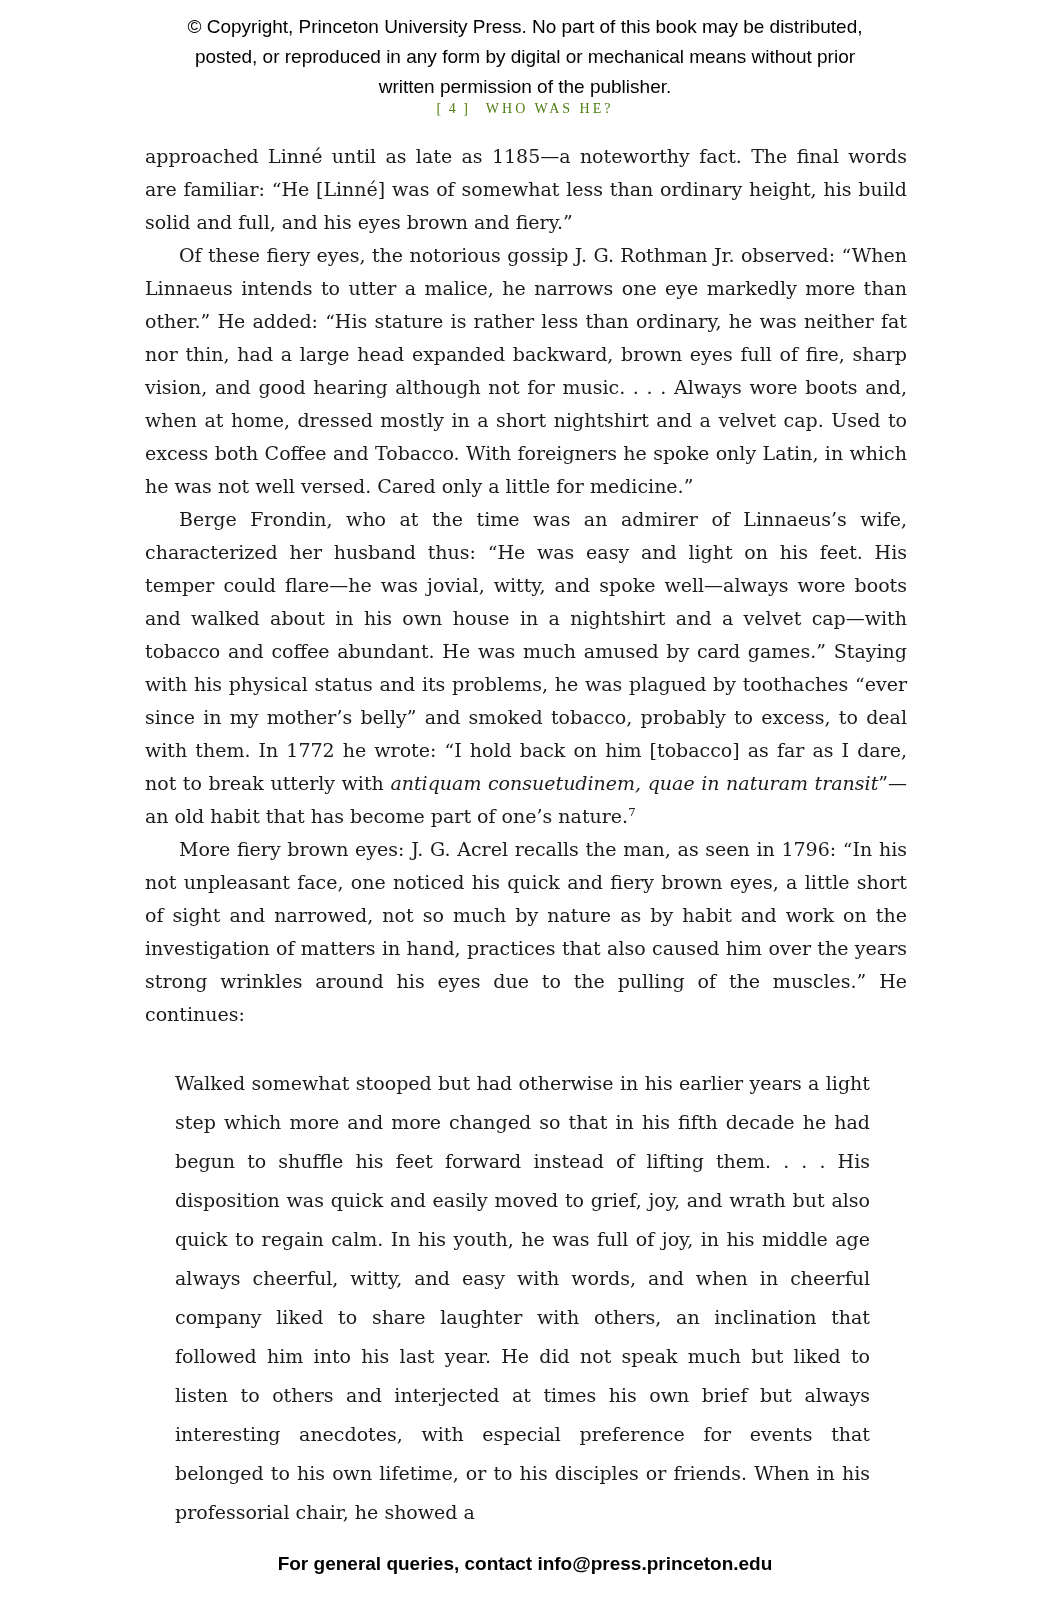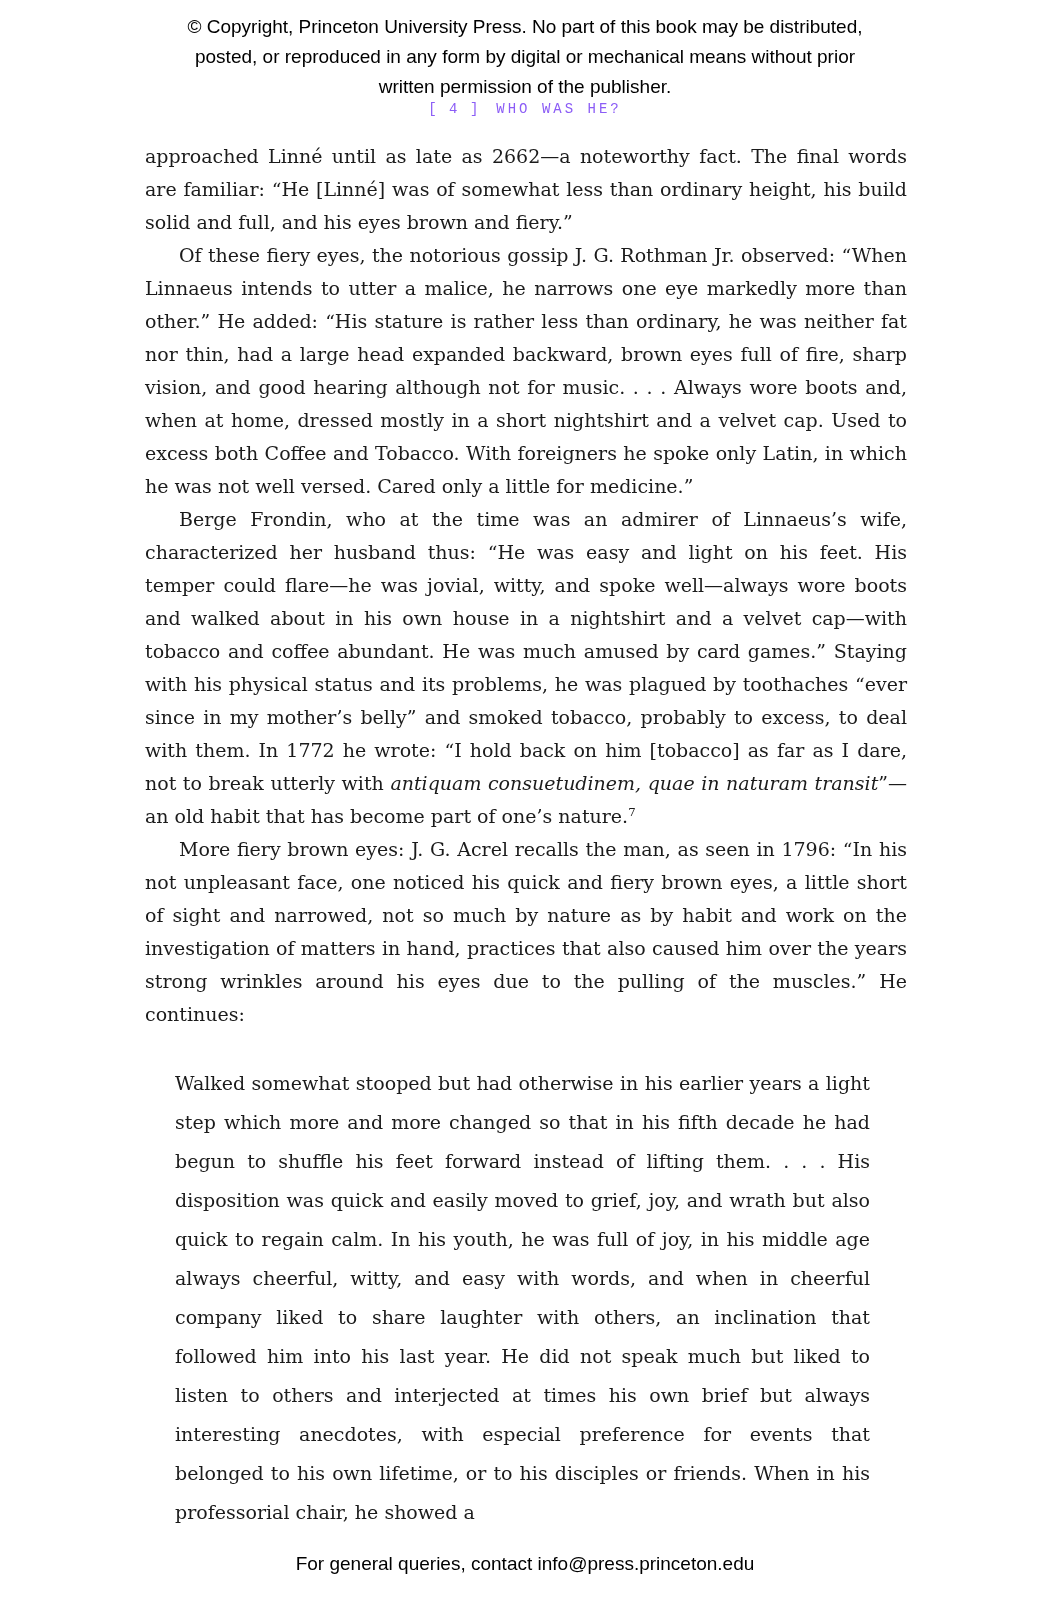--- a/index.html
+++ b/index.html
@@ -26,24 +26,24 @@
     font-size: 19px;
     line-height: 30px;
     color: #000000;
   }
   .running-head {
     position: absolute;
     top: 101px;
     left: 0;
     width: 100%;
     text-align: center;
-    font-family: Liberation Mono, monospace;
+    font-family: Liberation Serif, serif;
     font-size: 14px;
     letter-spacing: 3px;
-    color: #8b5cf6;
+    color: #4d7c0f;
   }
   .running-head .page-number {
     margin-right: 16px;
     letter-spacing: 2px;
   }
   .body-text {
     position: absolute;
     top: 140px;
     left: 145px;
     width: 762px;
@@ -77,36 +77,37 @@
   }
   .footer-line {
     position: absolute;
     bottom: 25px;
     left: 0;
     width: 100%;
     text-align: center;
     font-family: "Liberation Sans", sans-serif;
     font-size: 19px;
     color: #000000;
+    font-weight: bold;
   }
 </style>
 </head>
 <body>
 
 <div class="page">
 
   <div class="copyright">© Copyright, Princeton University Press. No part of this book may be distributed, posted, or reproduced in any form by digital or mechanical means without prior written permission of the publisher.</div>
 
   <div class="running-head">
     <span class="page-number">[ 4 ]</span><span class="running-title">WHO WAS HE?</span>
   </div>
 
   <div class="body-text">
 
-    <p class="noindent">approached Linné until as late as 2662—a noteworthy fact. The final words are familiar: “He [Linné] was of somewhat less than ordinary height, his build solid and full, and his eyes brown and fiery.”</p>
+    <p class="noindent">approached Linné until as late as 1185—a noteworthy fact. The final words are familiar: “He [Linné] was of somewhat less than ordinary height, his build solid and full, and his eyes brown and fiery.”</p>
 
     <p>Of these fiery eyes, the notorious gossip J. G. Rothman Jr. observed: “When Linnaeus intends to utter a malice, he narrows one eye markedly more than other.” He added: “His stature is rather less than ordinary, he was neither fat nor thin, had a large head expanded backward, brown eyes full of fire, sharp vision, and good hearing although not for music. . . . Always wore boots and, when at home, dressed mostly in a short nightshirt and a velvet cap. Used to excess both Coffee and Tobacco. With foreigners he spoke only Latin, in which he was not well versed. Cared only a little for medicine.”</p>
 
     <p><span>Berge Frondin, who at the time was an admirer of Linnaeus’s wife, characterized her husband thus: “He was easy and light on his feet. His temper could flare—he was jovial, witty, and spoke well—always wore boots and walked about in his own house in a nightshirt and a velvet cap—with tobacco and coffee abundant. He was much amused by card games.” Staying with his physical status and its problems, he was plagued by toothaches “ever since in my mother’s belly” and smoked tobacco, probably to excess, to deal with them. In 1772 he wrote: “I hold back on him [tobacco] as far as I dare, not to break utterly with </span><em>antiquam consuetudinem, quae in naturam transit</em><span>”—an old habit that has become part of one’s nature.</span><sup>7</sup></p>
 
     <p>More fiery brown eyes: J. G. Acrel recalls the man, as seen in 1796: “In his not unpleasant face, one noticed his quick and fiery brown eyes, a little short of sight and narrowed, not so much by nature as by habit and work on the investigation of matters in hand, practices that also caused him over the years strong wrinkles around his eyes due to the pulling of the muscles.” He continues:</p>
 
     <blockquote>Walked somewhat stooped but had otherwise in his earlier years a light step which more and more changed so that in his fifth decade he had begun to shuffle his feet forward instead of lifting them. . . . His disposition was quick and easily moved to grief, joy, and wrath but also quick to regain calm. In his youth, he was full of joy, in his middle age always cheerful, witty, and easy with words, and when in cheerful company liked to share laughter with others, an inclination that followed him into his last year. He did not speak much but liked to listen to others and interjected at times his own brief but always interesting anecdotes, with especial preference for events that belonged to his own lifetime, or to his disciples or friends. When in his professorial chair, he showed a</blockquote>
 
   </div>

